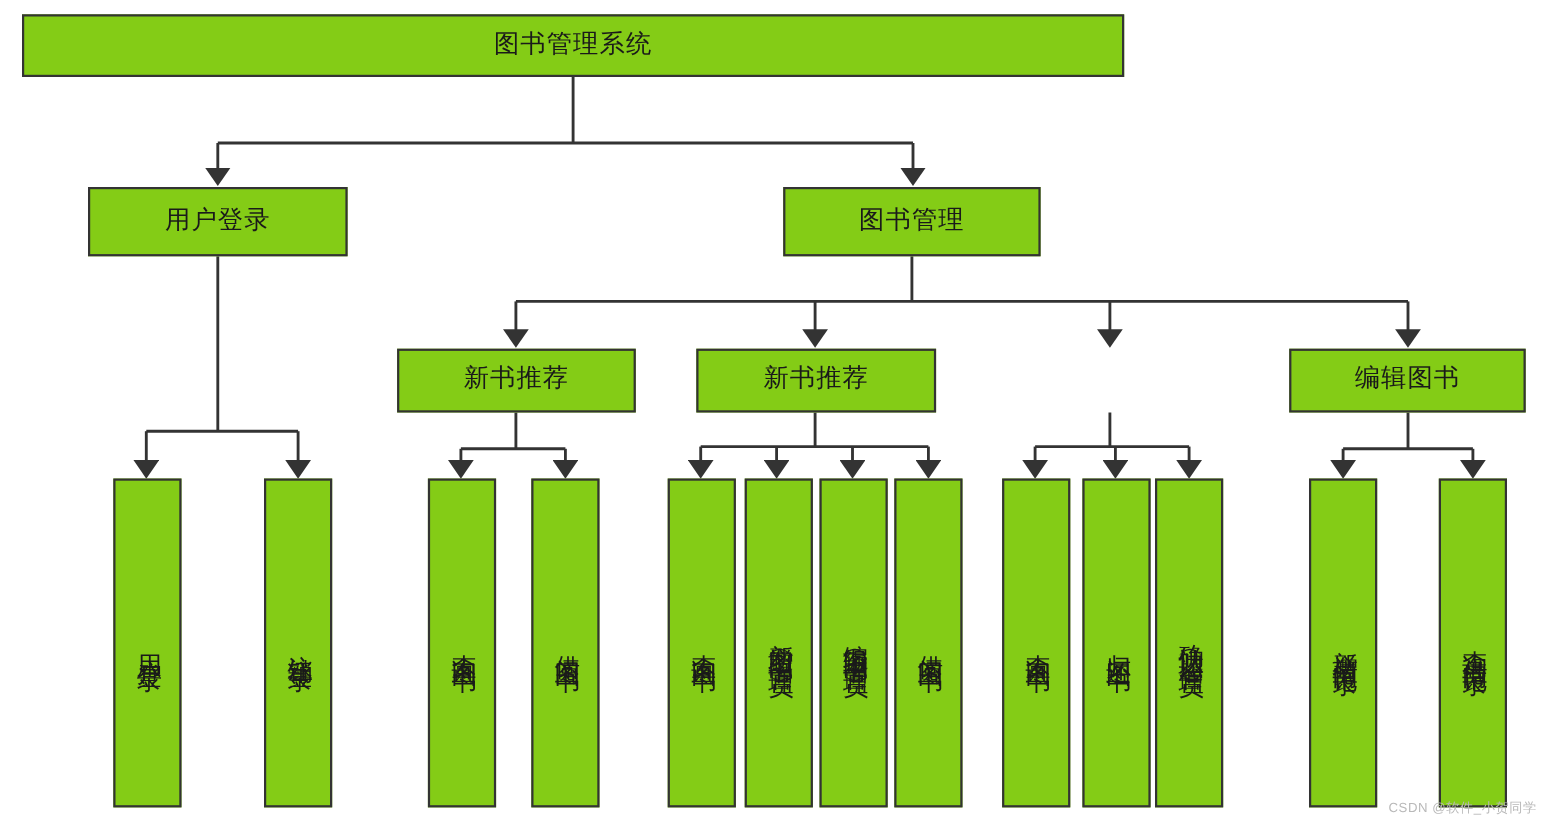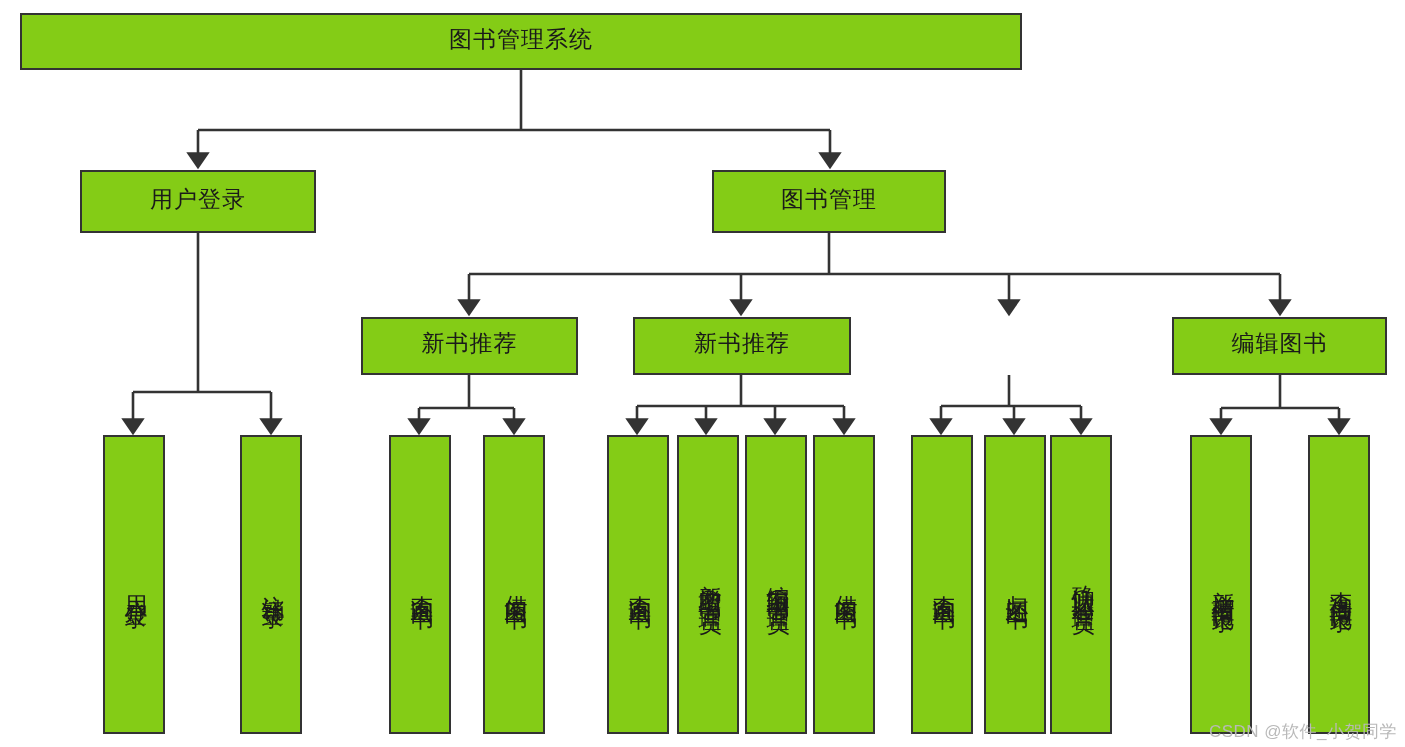--- a/index.html
+++ b/index.html
@@ -47,21 +47,21 @@
     justify-content:center;
   }
   .node.vert .vlabel{
     writing-mode:vertical-rl;
     text-orientation:upright;
     display:block;
   }
   #watermark{
     position:absolute;
     right:8px;bottom:4px;
-    font-size:17px;
+    font-size:12px;
     color:#b9b9b9;
     letter-spacing:0.5px;
     white-space:nowrap;
     font-family:"Liberation Sans","DejaVu Sans",sans-serif;
   }
 </style>
 </head>
 <body>
 
 <div id="diagram-root">

